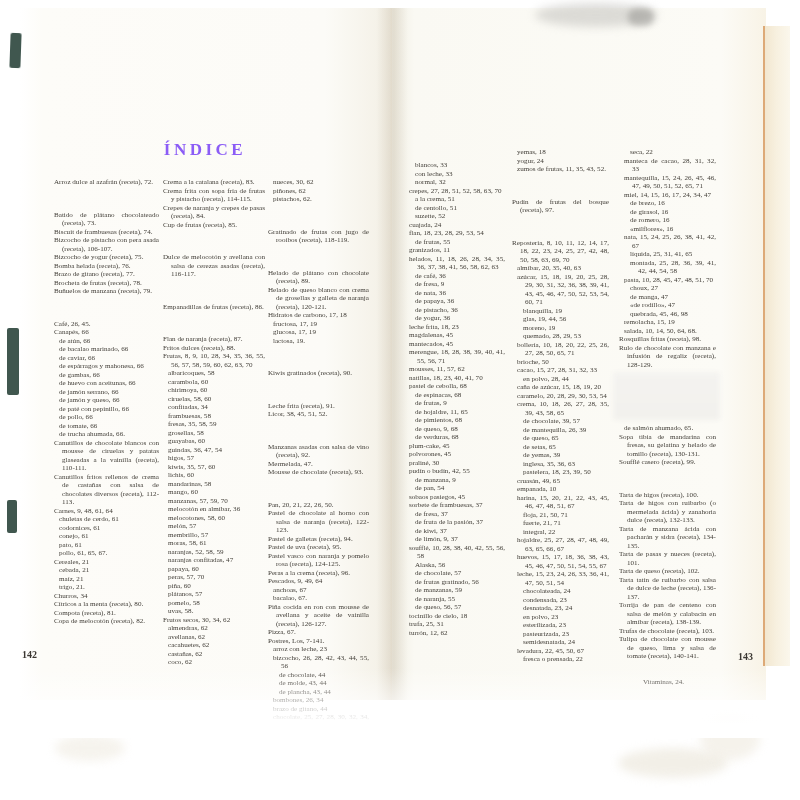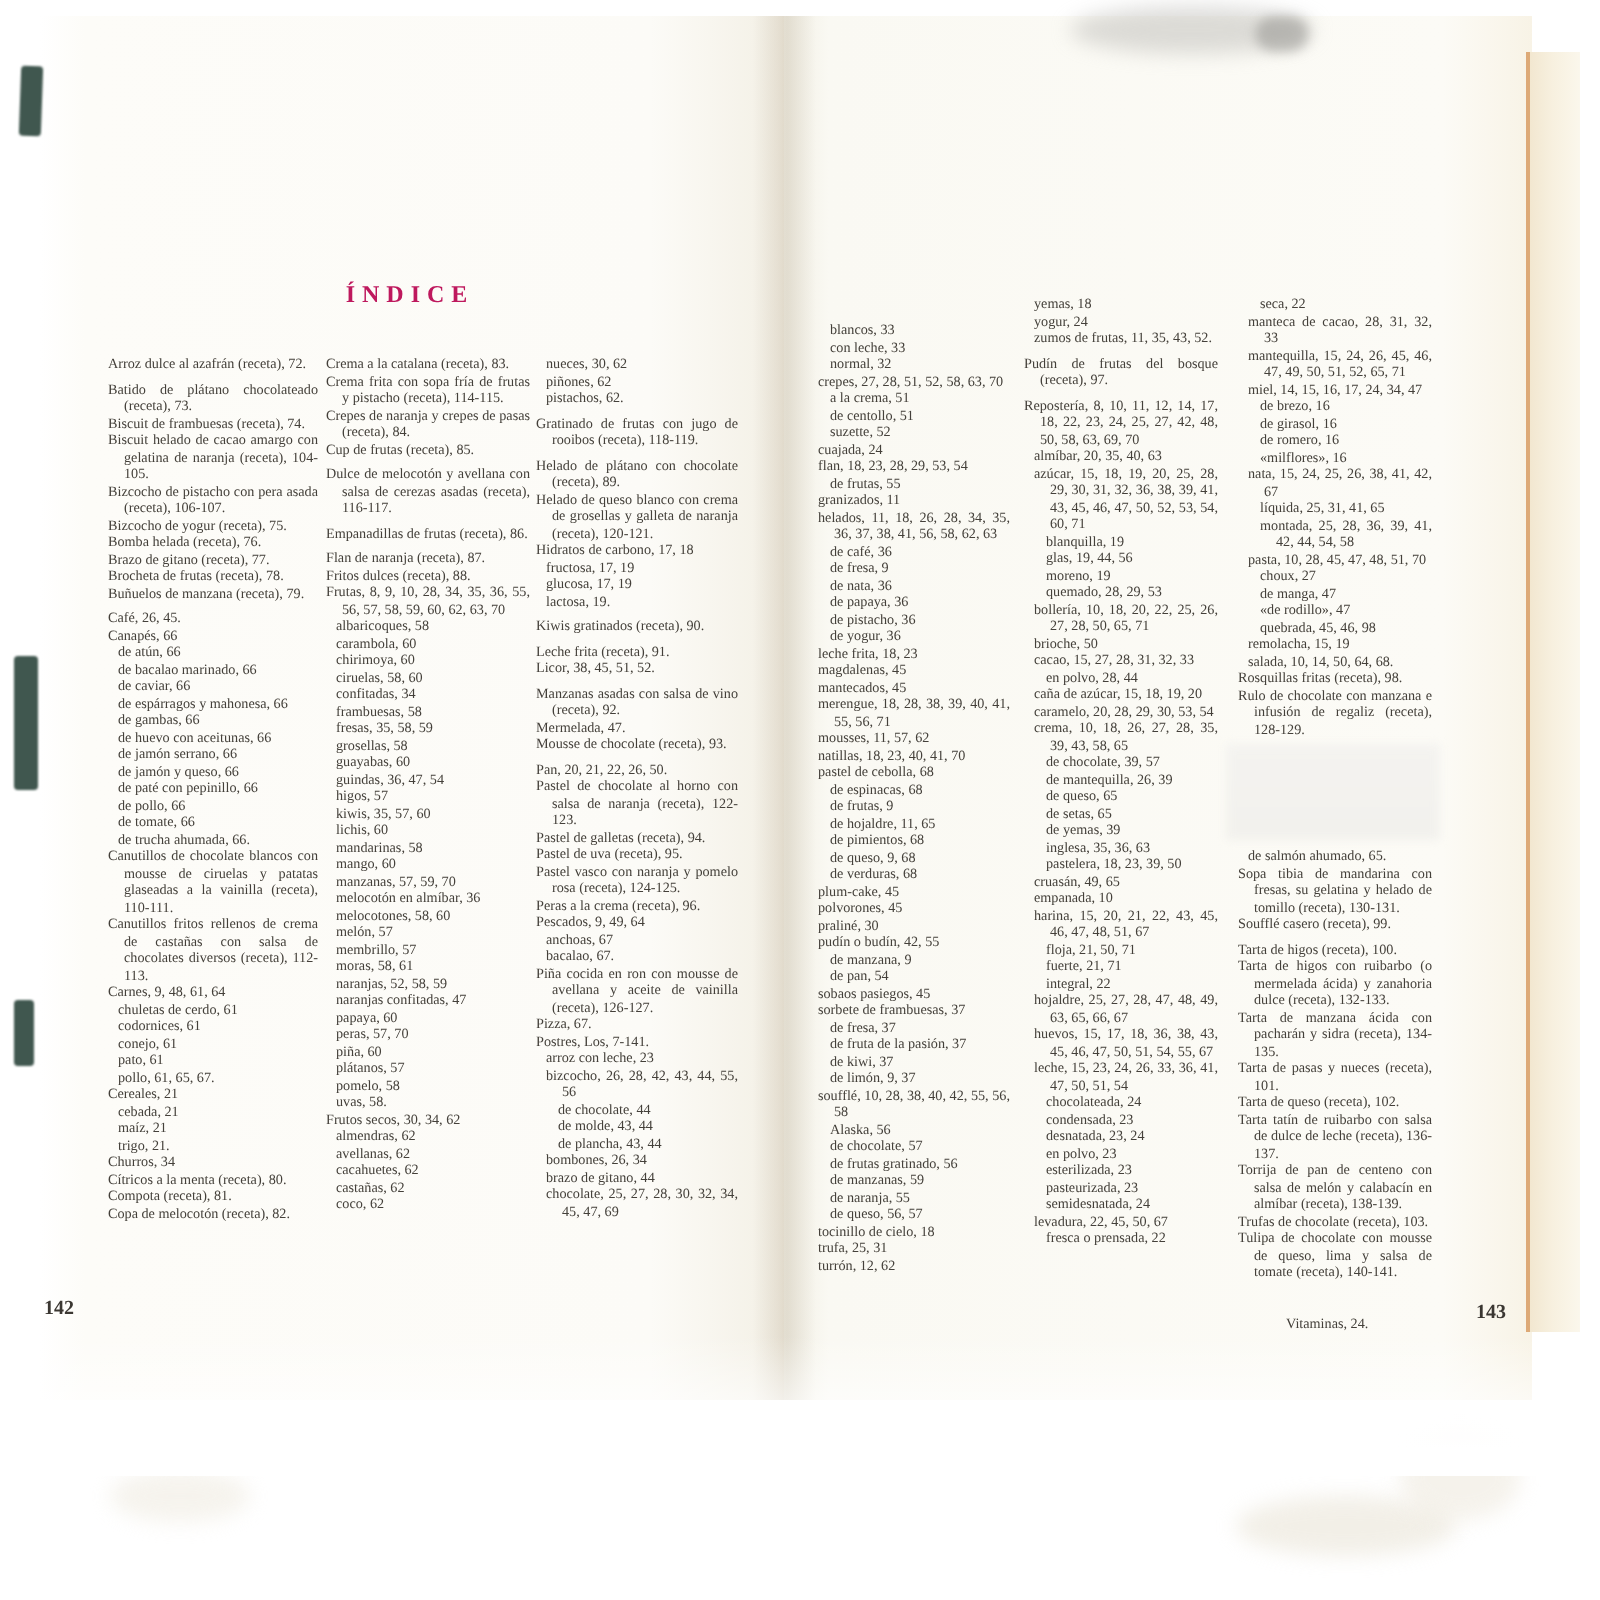--- a/index.html
+++ b/index.html
@@ -23,29 +23,29 @@
   .dash1{left:10px;top:33px;width:11px;height:35px;transform:rotate(2deg);}
   .dash2{left:7px;top:328px;width:12px;height:67px;}
   .dash3{left:7px;top:500px;width:10px;height:33px;}
   .smudge{position:absolute;opacity:.6;filter:blur(5px);border-radius:50%;}
   .sm1{left:618px;top:748px;width:110px;height:30px;background:#eae5d8;}
   .sm2{left:700px;top:718px;width:60px;height:42px;background:#efeadf;}
   .sm3{left:55px;top:735px;width:70px;height:26px;background:#f0ece2;}
   .bottom-fade{position:absolute;left:0;top:668px;width:800px;height:70px;
     background:linear-gradient(to bottom,rgba(255,255,255,0),#ffffff 80%);}
   .title{position:absolute;left:140px;top:140px;width:130px;text-align:center;
-    font-size:12px;font-weight:bold;letter-spacing:3.5px;color:#be185d;}
+    font-size:17px;font-weight:bold;letter-spacing:3.5px;color:#8b5cf6;}
   .pagenum{position:absolute;font-size:10px;font-weight:bold;color:#3b3732;}
   .pagenum.left{left:22px;top:649px;}
   .pagenum.right{left:738px;top:651px;}
   .col{position:absolute;font-size:7.1px;line-height:8.5px;}
   .entry{padding-left:8px;text-indent:-8px;text-align:justify;}
   .entry.i1{margin-left:5px;}
   .entry.i2{margin-left:11px;}
-  .entry.g1{margin-top:4px;}
+  .entry.g1{margin-top:24px;}
   .entry.g2{margin-top:17px;margin-left:24px;}
   .redacted{height:48px;width:calc(100% + 10px);margin:3px 0 4px -6px;
     background:linear-gradient(#f4f3f0,#f2f1ed);filter:blur(2px);border-radius:2px;}
   .c1{left:54px;top:178px;width:105px;}
   .c2{left:163px;top:178px;width:102px;}
   .c3{left:268px;top:178px;width:101px;}
   .cA{left:404px;top:148px;width:101px;margin-top:13px;}
   .cB{left:512px;top:148px;width:97px;}
   .cC{left:619px;top:148px;width:97px;}
 </style>
@@ -64,21 +64,20 @@
   <div class="cover-dash dash1" style="background: rgb(44, 69, 60);"></div>
   <div class="cover-dash dash2" style="background: rgb(44, 69, 60);"></div>
   <div class="cover-dash dash3" style="background: rgb(44, 69, 60);"></div>
 
   <div class="title">ÍNDICE</div>
 
   <div class="col c1">
       <div class="entry i0">Arroz dulce al azafrán (receta), 72.</div>
       <div class="entry i0 g1">Batido de plátano chocolateado (receta), 73.</div>
       <div class="entry i0">Biscuit de frambuesas (receta), 74.</div>
-      <div class="entry i0">Biscuit helado de cacao amargo con gelatina de naranja (receta), 104-105.</div>
       <div class="entry i0">Bizcocho de pistacho con pera asada (receta), 106-107.</div>
       <div class="entry i0">Bizcocho de yogur (receta), 75.</div>
       <div class="entry i0">Bomba helada (receta), 76.</div>
       <div class="entry i0">Brazo de gitano (receta), 77.</div>
       <div class="entry i0">Brocheta de frutas (receta), 78.</div>
       <div class="entry i0">Buñuelos de manzana (receta), 79.</div>
       <div class="entry i0 g1">Café, 26, 45.</div>
       <div class="entry i0">Canapés, 66</div>
       <div class="entry i1">de atún, 66</div>
       <div class="entry i1">de bacalao marinado, 66</div>

